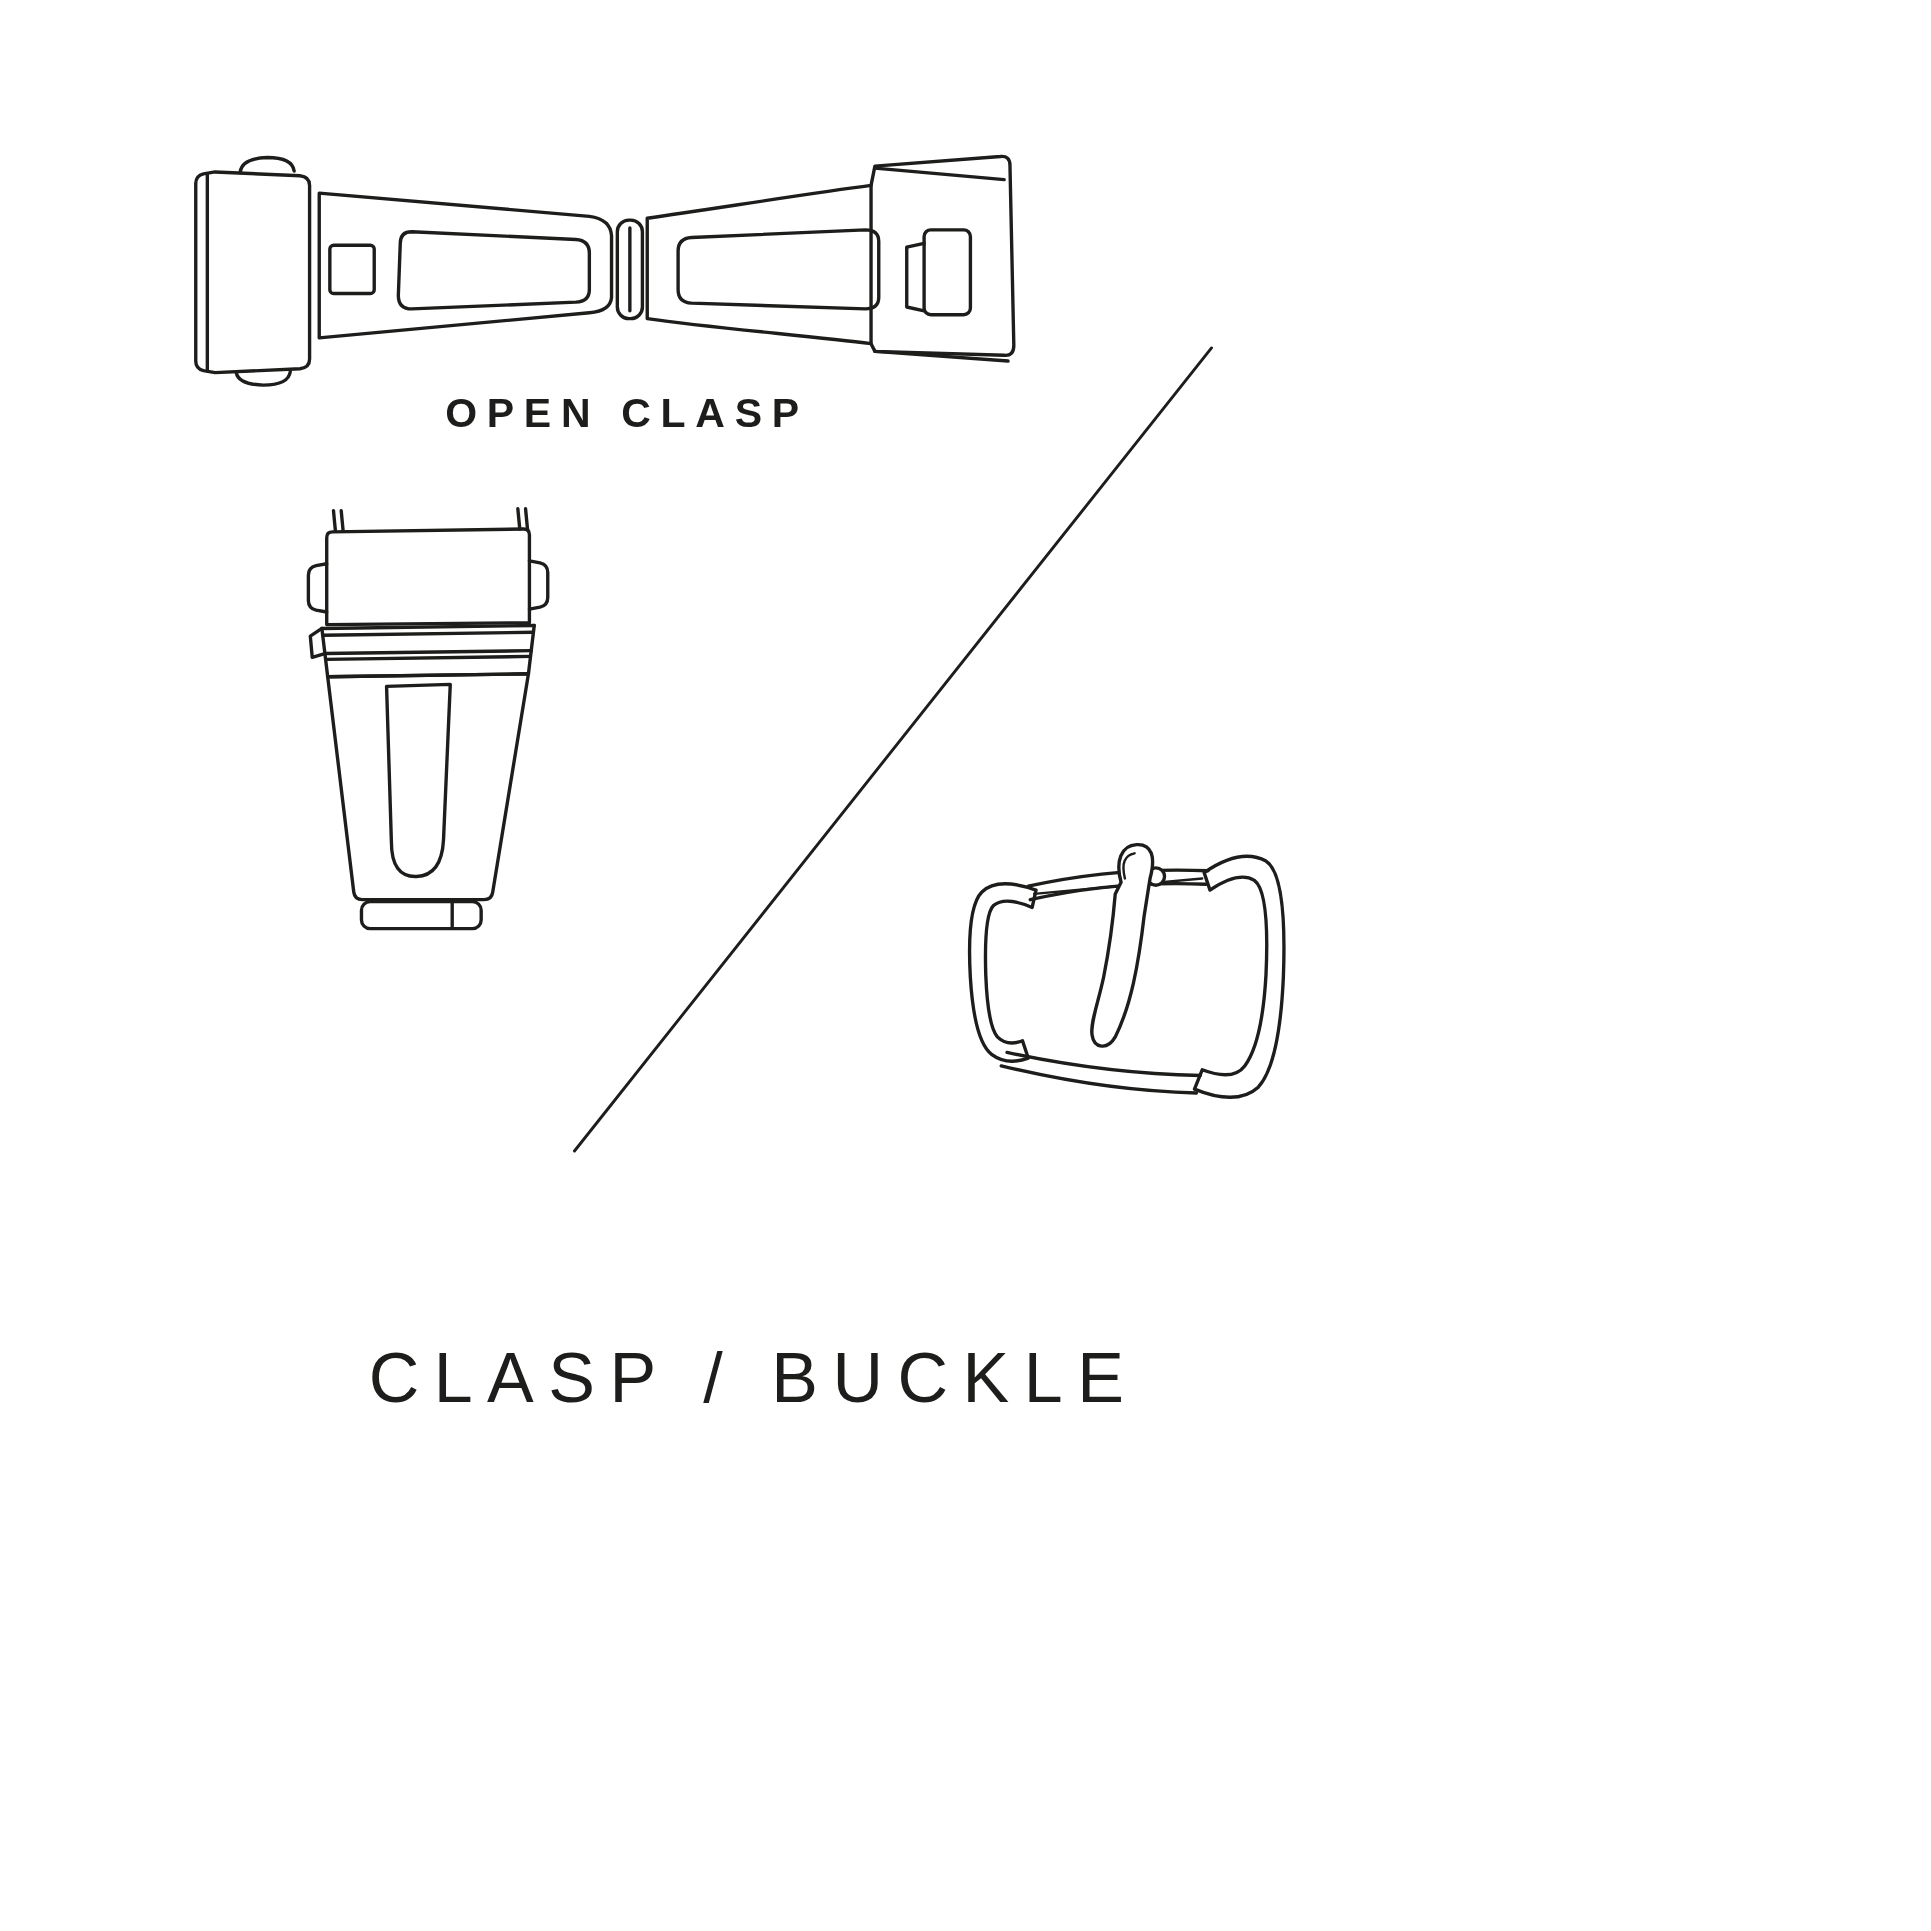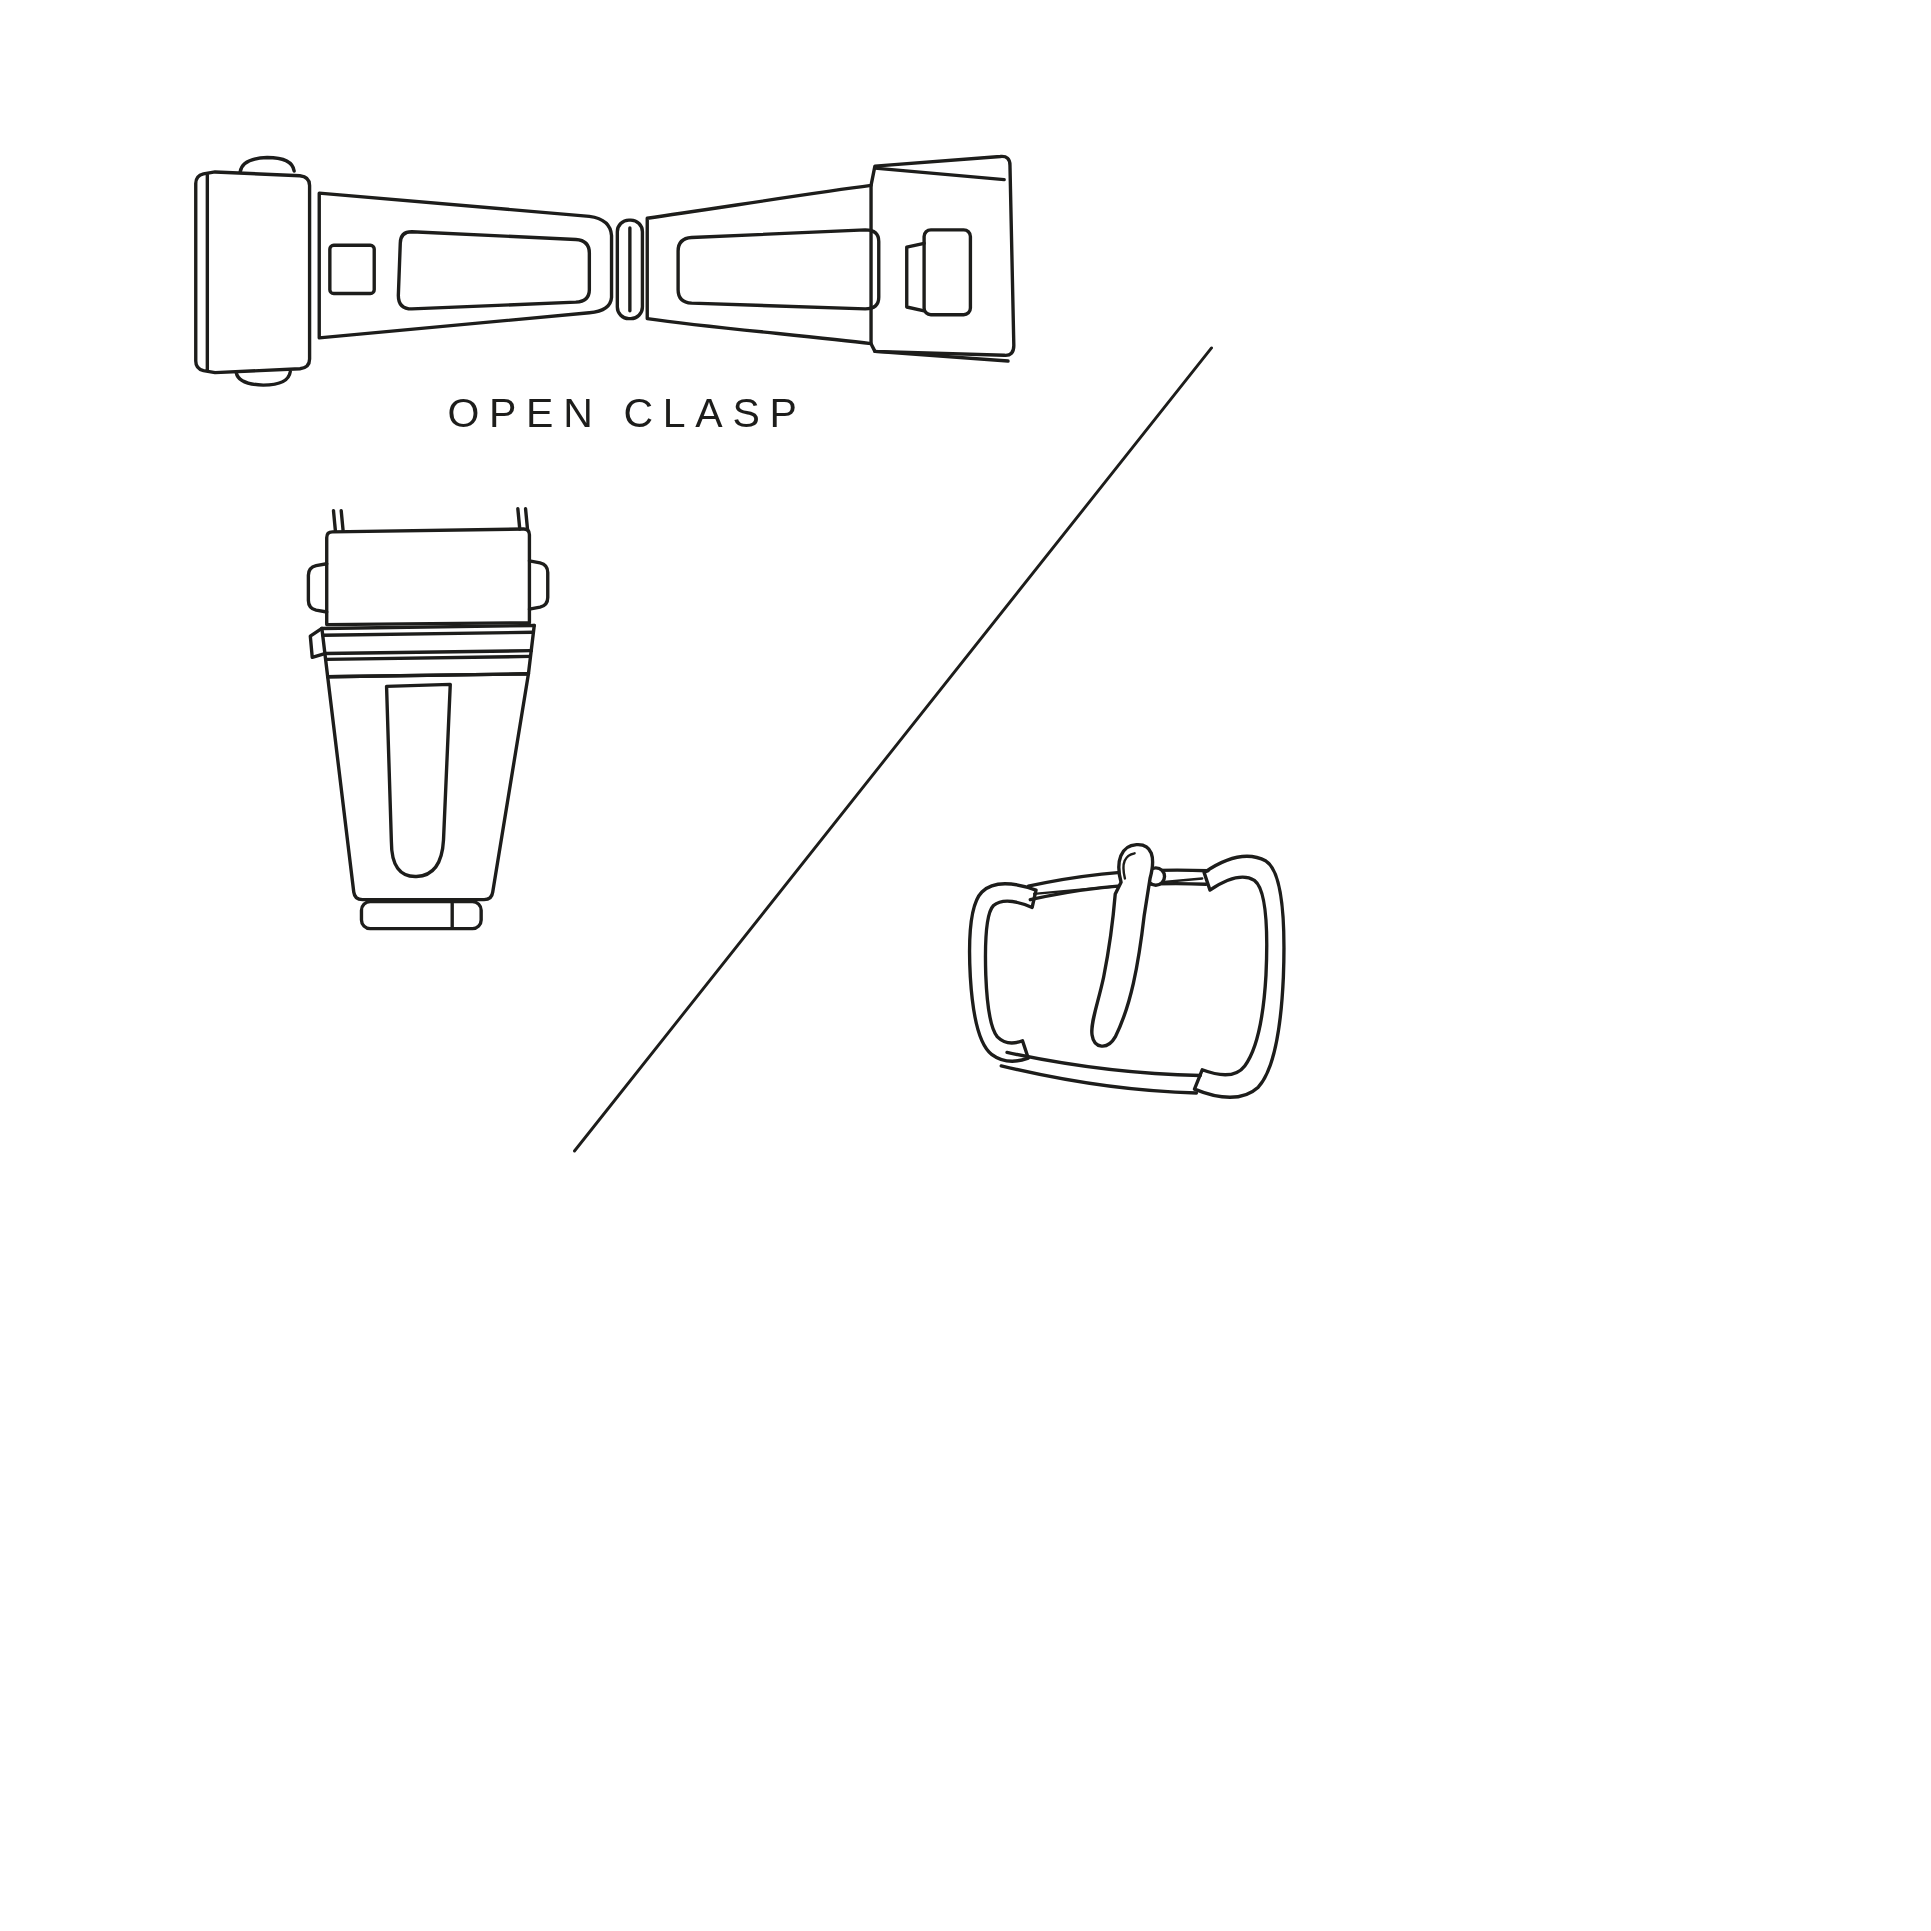--- a/index.html
+++ b/index.html
@@ -25,21 +25,21 @@
     stroke-width: 3.5;
     stroke-linecap: round;
     stroke-linejoin: round;
   }
   .illus .filled { fill: var(--bg); }
   .caption {
     position: absolute;
     text-align: center;
     font-size: 41px;
     letter-spacing: 9.7px;
-    font-weight: 400;
+    font-weight: 700;
     color: var(--ink);
     white-space: nowrap;
   }
   .main-title {
     position: absolute;
     left: 174px; top: 1338px; width: 1159px;
     text-align: center;
     font-size: 70px;
     letter-spacing: 14.5px;
     font-weight: 500;
@@ -131,15 +131,16 @@
       <path d="M 82 70 Q 170 50 264 54"></path>
 
       <path d="M 86 64 L 260 48" style="stroke-width:2.5"></path>
       <circle class="filled" cx="212" cy="46" r="9"></circle>
 
       <path class="filled" d="M 176 52 C 170 30 176 14 192 13 C 208 12 212 26 206 48 L 200 86 C 194 138 186 180 170 212 C 162 226 148 224 146 210 C 144 198 152 178 158 150 C 164 120 168 88 170 64 Z"></path>
       <path d="M 180 48 C 176 32 180 24 190 22" style="stroke-width:2.5"></path>
     </svg>
   </div>
 
+  <div class="main-title">CLASP / BUCKLE</div>
 
 </div>
 
 
 </body></html>

